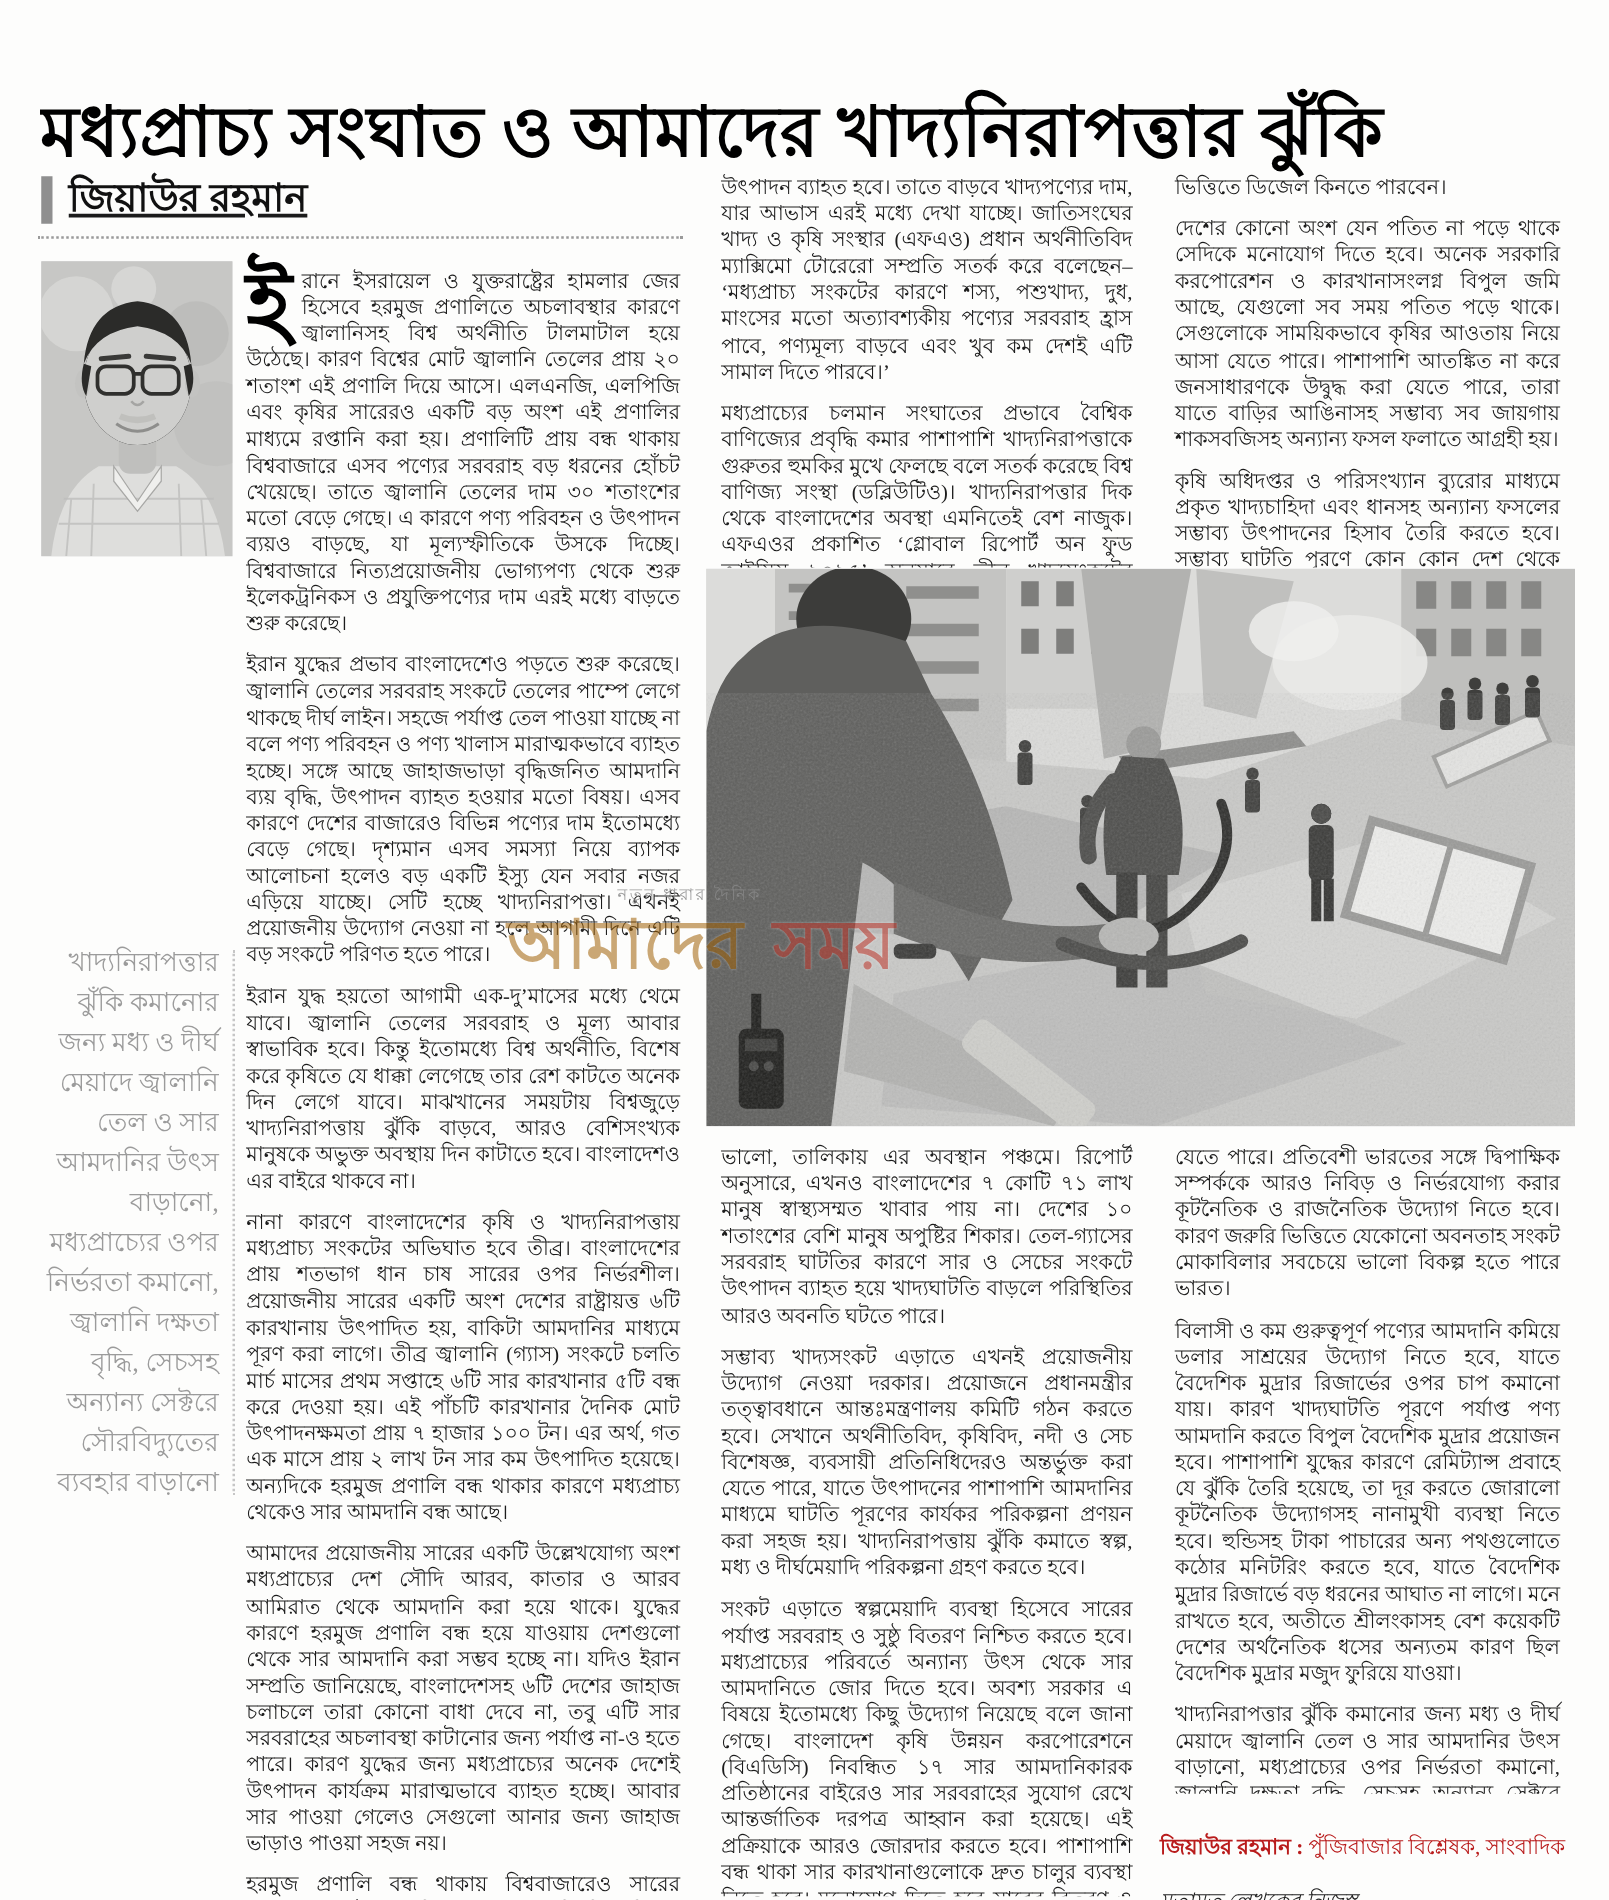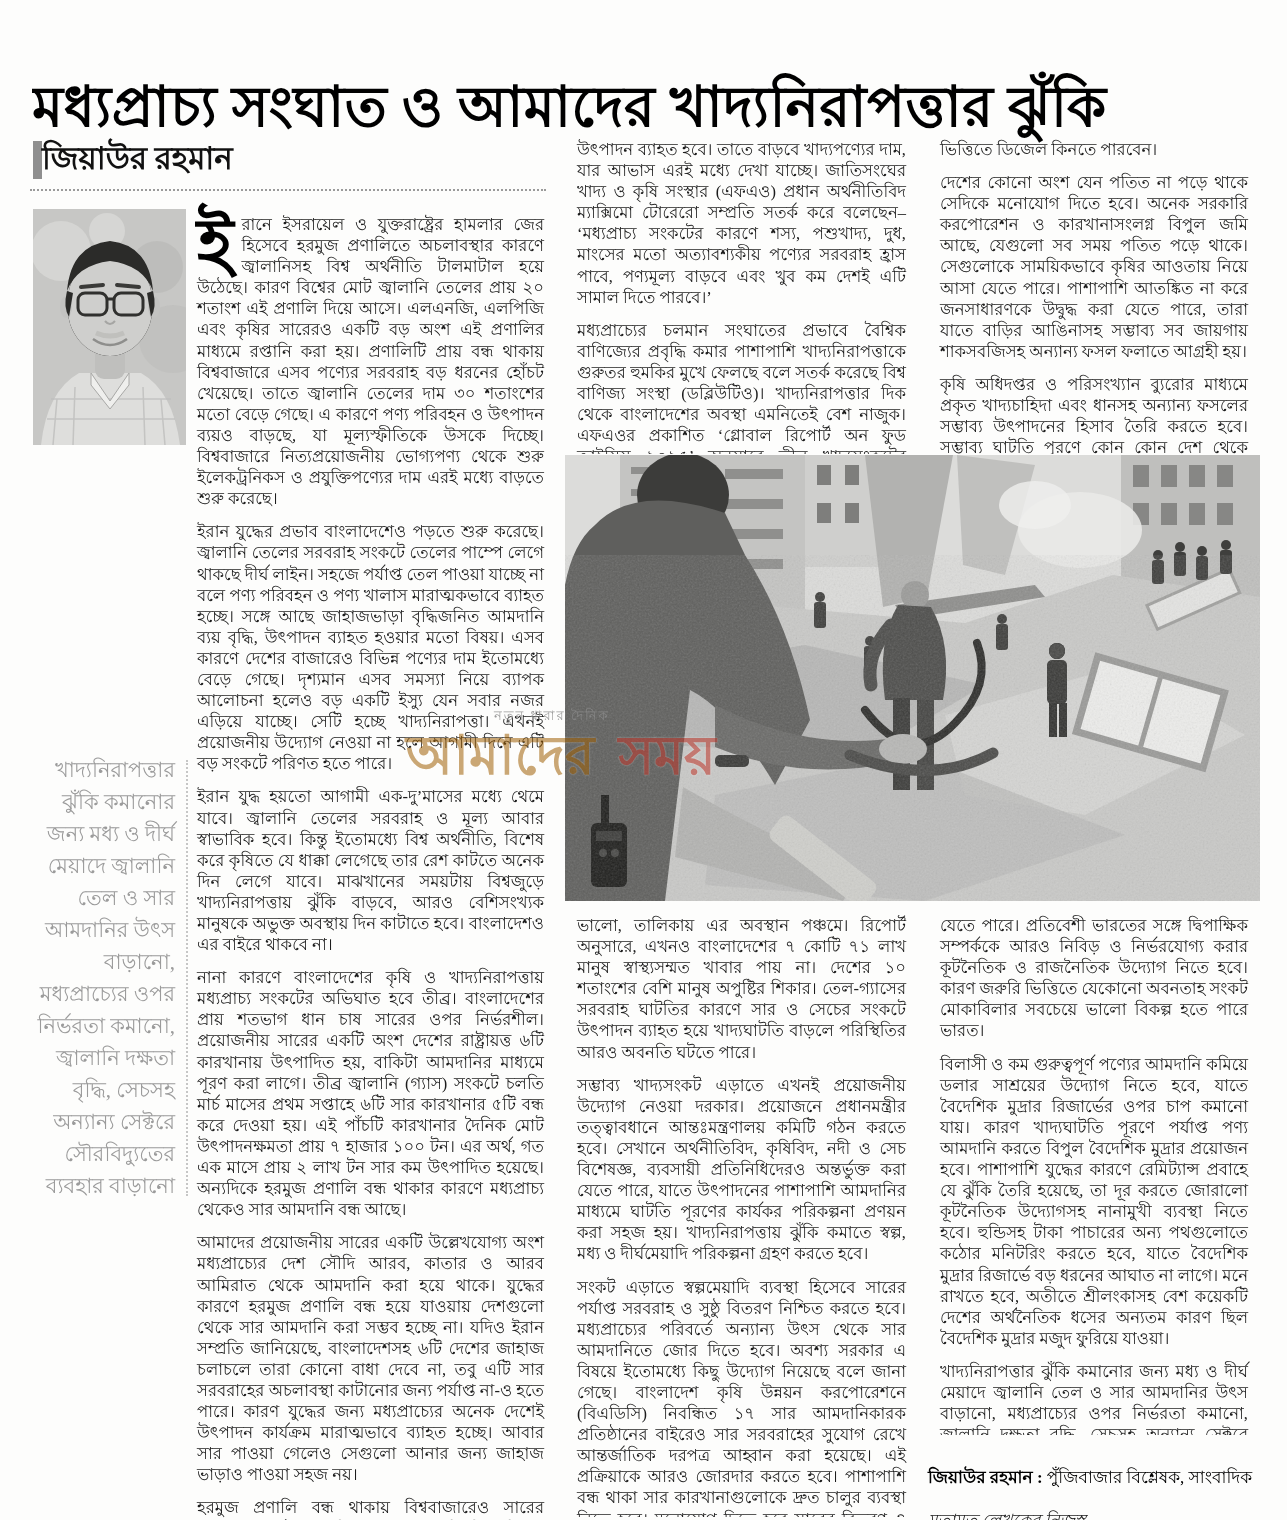--- a/index.html
+++ b/index.html
@@ -2,21 +2,21 @@
 <html lang="bn"><head>
 <meta charset="utf-8">
 <style>
   html,body{margin:0;padding:0;}
   body{width:1287px;height:1520px;background:#fdfdfc;font-family:"Liberation Serif",serif;color:#1b1b1b;}
   .page{position:relative;width:1287px;height:1520px;overflow:hidden;background:#fdfdfc;}
 
   .headline{position:absolute;left:32px;top:22px;width:1228px;height:98px;font-size:56px;line-height:94px;
     font-weight:700;color:#000;white-space:nowrap;overflow:hidden;letter-spacing:.5px;}
 
-  .byline-row{position:absolute;left:33px;top:134px;display:flex;align-items:center;}
+  .byline-row{position:absolute;left:33px;top:134px;display:flex;align-items:center;gap:13px;text-decoration:underline;}
   .byline-bar{width:9px;height:38px;background:#8f8f8f;}
   .byline-name{font-size:31px;font-weight:700;color:#111;}
 
   .head-rule{position:absolute;left:30px;top:189px;width:516px;border-top:2px dotted #9a9a9a;height:0;}
 
   .author-photo{position:absolute;left:33px;top:209px;width:153px;height:236px;overflow:hidden;background:#c9c9c7;}
   .author-photo svg{display:block;}
 
   .bodytext{font-size:16.5px;line-height:21.1px;text-align:justify;color:#1c1c1c;}
   .bodytext p{margin:12px;}
@@ -36,21 +36,21 @@
   .main-photo{position:absolute;left:565px;top:455px;width:695px;height:446px;overflow:hidden;background:#d8d8d6;}
   .main-photo svg{display:block;}
 
   .watermark{position:absolute;left:406px;top:706px;width:380px;pointer-events:none;z-index:6;}
   .wm-tagline{margin-left:88px;font-size:13px;letter-spacing:2px;color:#8b8b8b;opacity:.85;}
   .wm-name{font-size:54px;font-weight:800;line-height:58px;white-space:nowrap;opacity:.55;
     text-shadow:0 0 2px rgba(255,255,255,.8);}
   .wm-green{color:#a16207;}
   .wm-red{color:#c1392d;margin-left:24px;}
 
-  .credit{position:absolute;left:928px;top:1447px;width:332px;font-size:17px;color:#000000;}
+  .credit{position:absolute;left:928px;top:1447px;width:332px;font-size:17px;color:#b91c1c;}
   .credit-name{font-weight:700;}
   .note{position:absolute;left:928px;top:1490px;width:332px;font-size:17px;font-style:italic;color:#222;}
 </style>
 </head>
 <body>
 
 <div class="page">
 
   <h1 class="headline">মধ্যপ্রাচ্য সংঘাত ও আমাদের খাদ্যনিরাপত্তার ঝুঁকি</h1>
 

